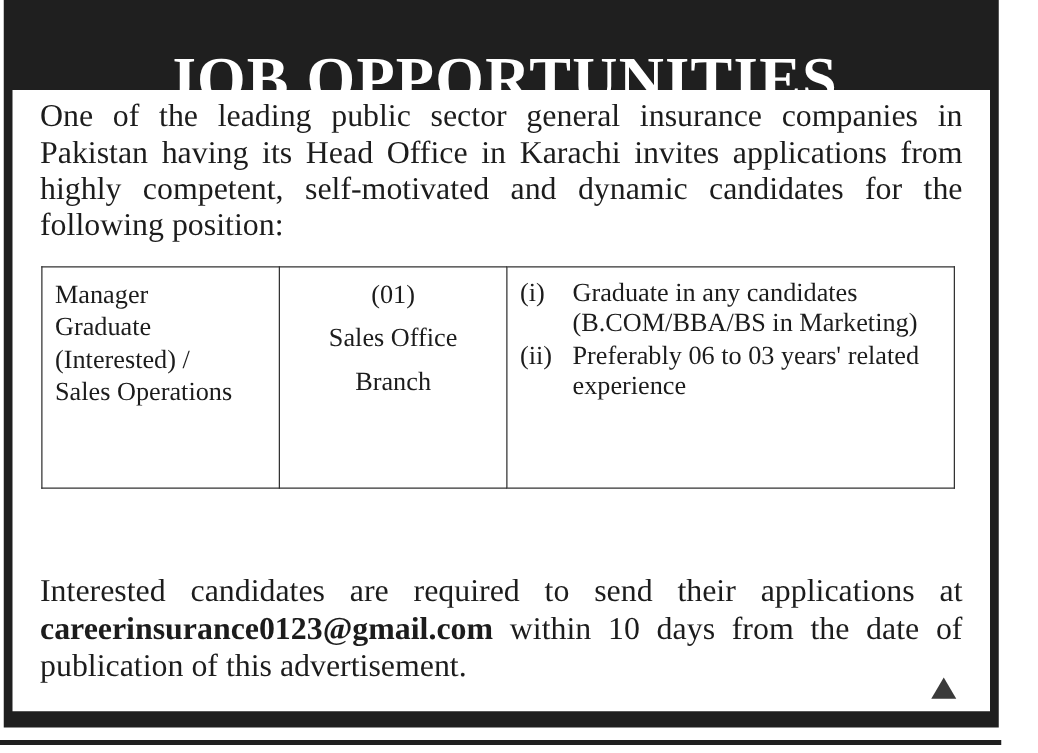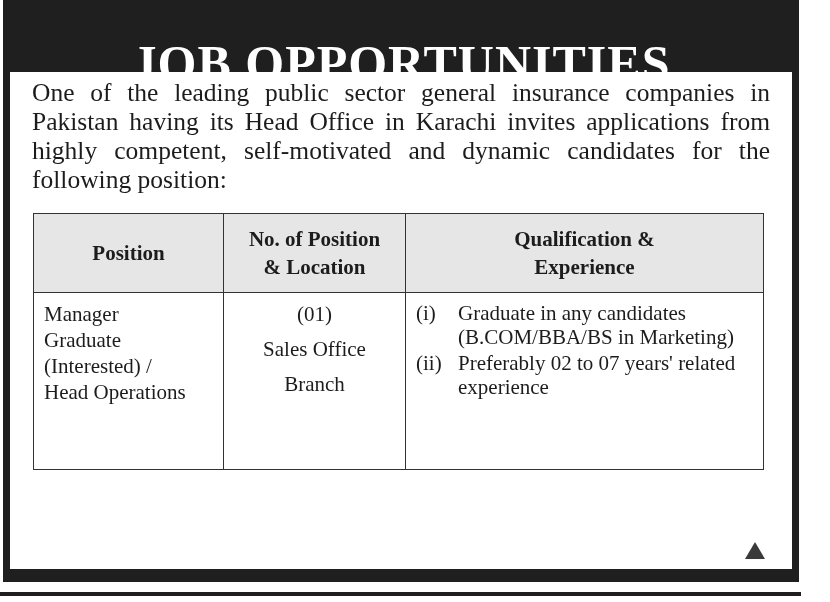--- a/index.html
+++ b/index.html
@@ -37,53 +37,45 @@
 </head>
 <body>
 
 <div class="frame">
   <div class="title">JOB OPPORTUNITIES</div>
   <div class="inner">
     <div class="intro">One of the leading public sector general insurance companies in Pakistan having its Head Office in Karachi invites applications from highly competent, self-motivated and dynamic candidates for the following position:</div>
 
     <table>
       <tbody>
-          <tr>
-        <th class="c1">Position</th>
-        <th class="c2h">
-          <div>No. of Position</div>
-          <div>&amp; Location</div>
-        </th>
-        <th>
-          <div>Qualification &amp;</div>
-          <div>Experience</div>
-        </th>
-      </tr>
       <tr>
         <td class="c1">
           <div>Manager</div>
           <div>Graduate</div>
           <div>(Interested) /</div>
-          <div>Head Operations</div>
+          <div>Sales Operations</div>
         </td>
         <td class="c2">
           <div>(01)</div>
           <div>Sales Office</div>
           <div>Branch</div>
         </td>
         <td>
           <div class="qual">
             <span class="qnum">(i)</span>
             <span>Graduate in any candidates (B.COM/BBA/BS in Marketing)</span>
           </div>
           <div class="qual">
             <span class="qnum">(ii)</span>
-            <span>Preferably 02 to 07 years' related experience</span>
+            <span>Preferably 06 to 03 years' related experience</span>
           </div>
         </td>
       </tr>
     </tbody>
       </table>
 
+    <div class="outro">
+      <span>Interested candidates are required to send their applications at </span><span class="email">careerinsurance0123@gmail.com</span><span> within 10 days from the date of publication of this advertisement.</span>
+    </div>
     <div class="tri"></div>
   </div>
 </div>
 <div class="rule"></div>
 
 </body></html>

